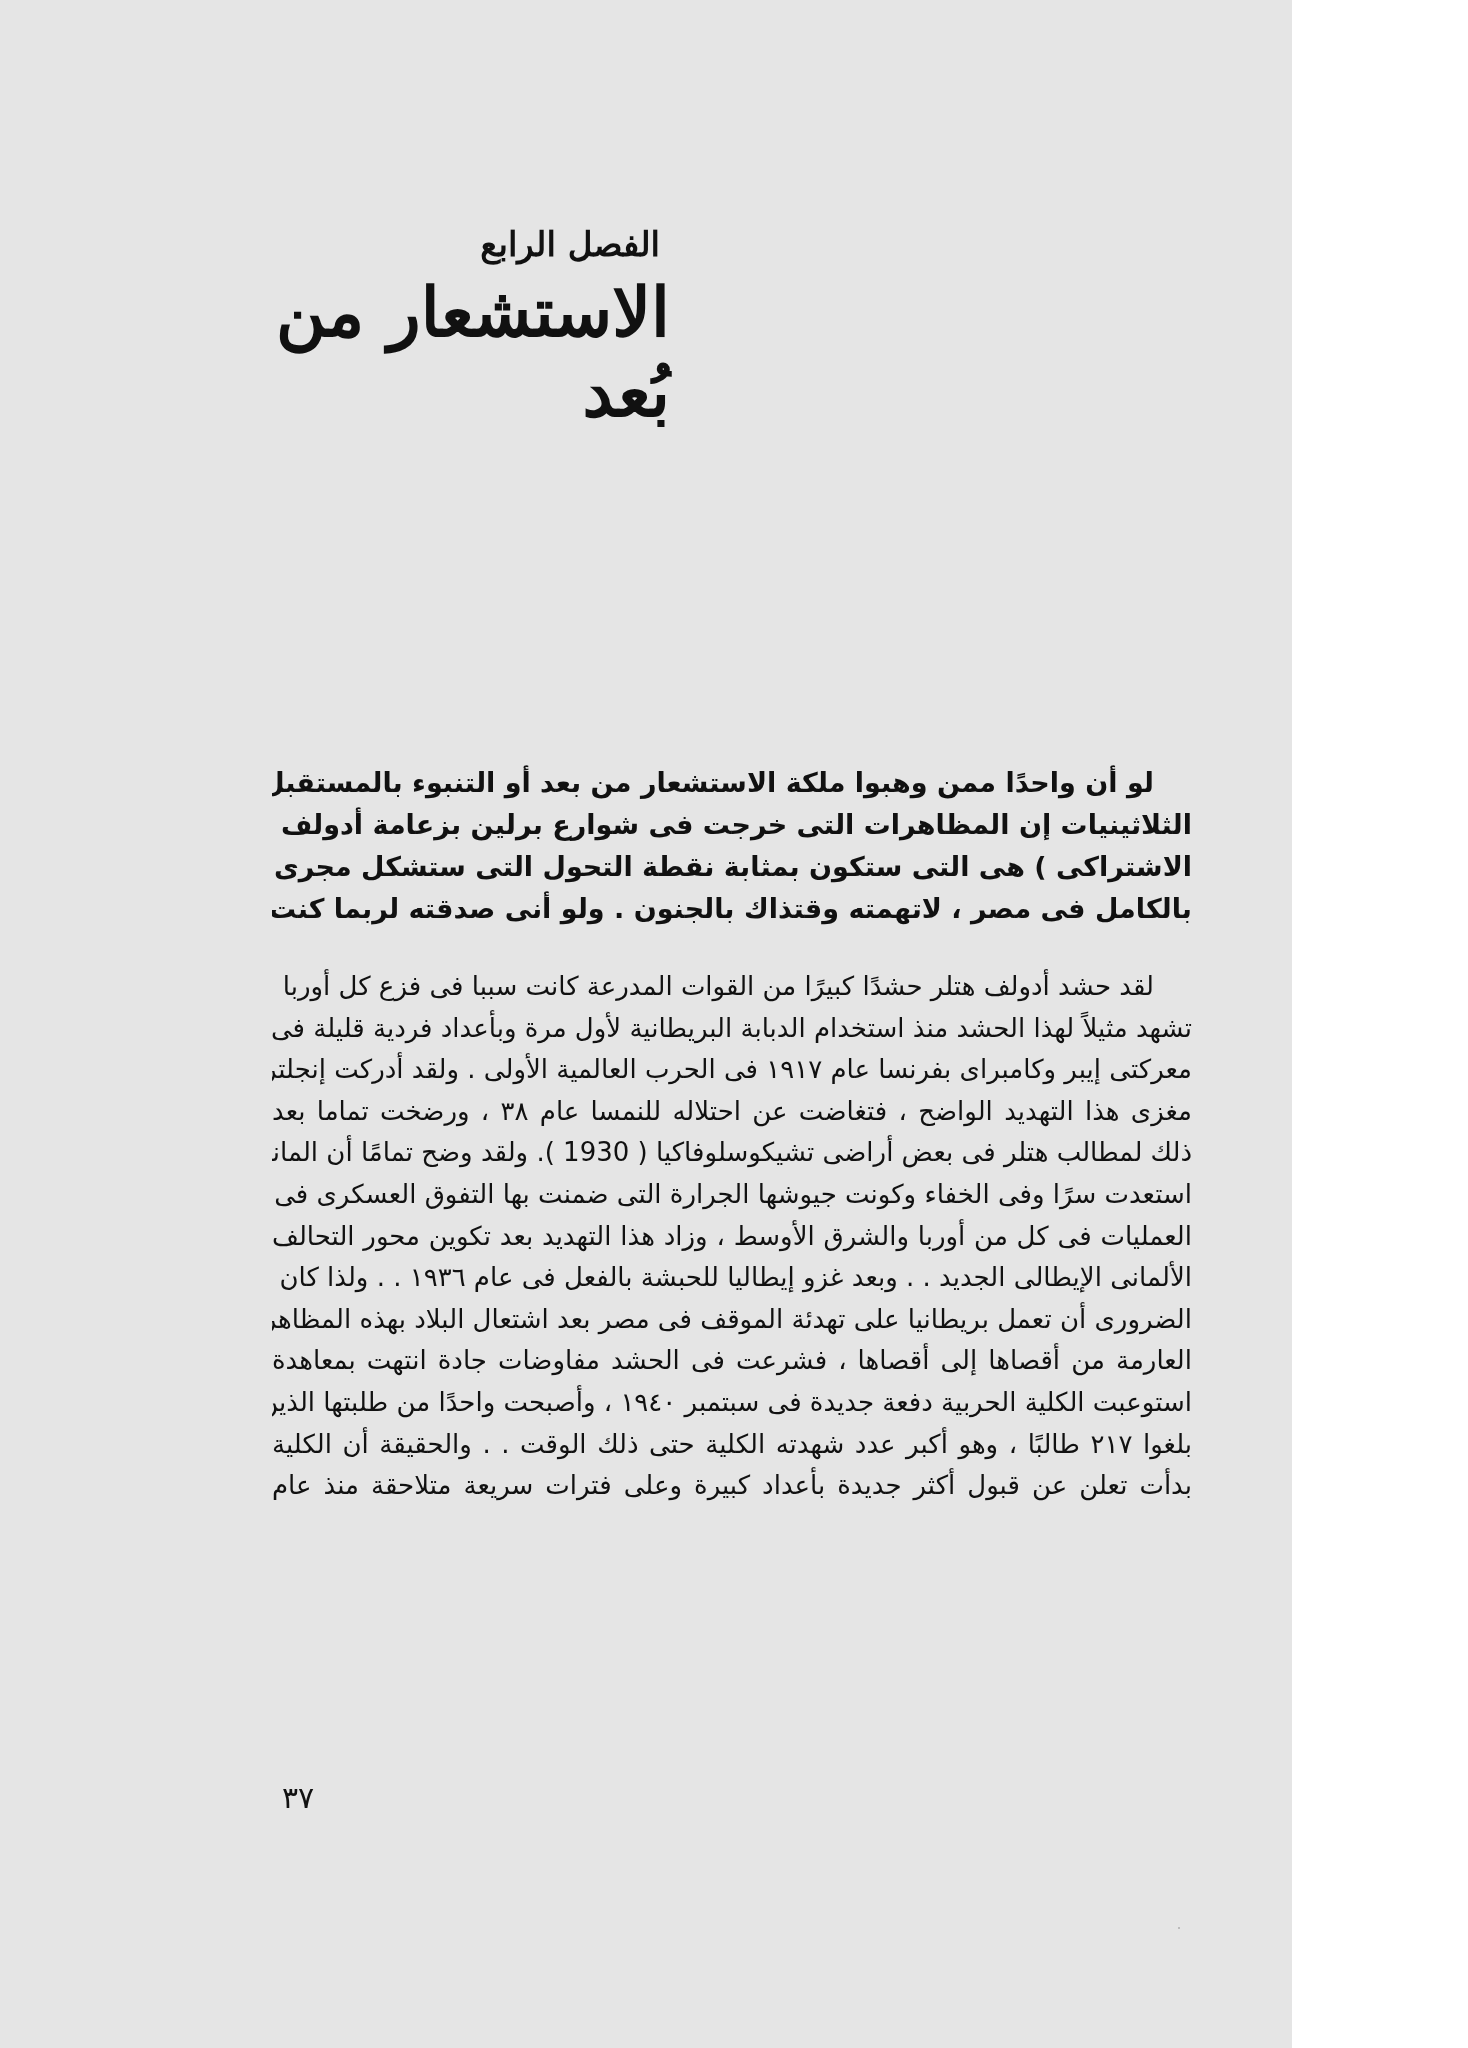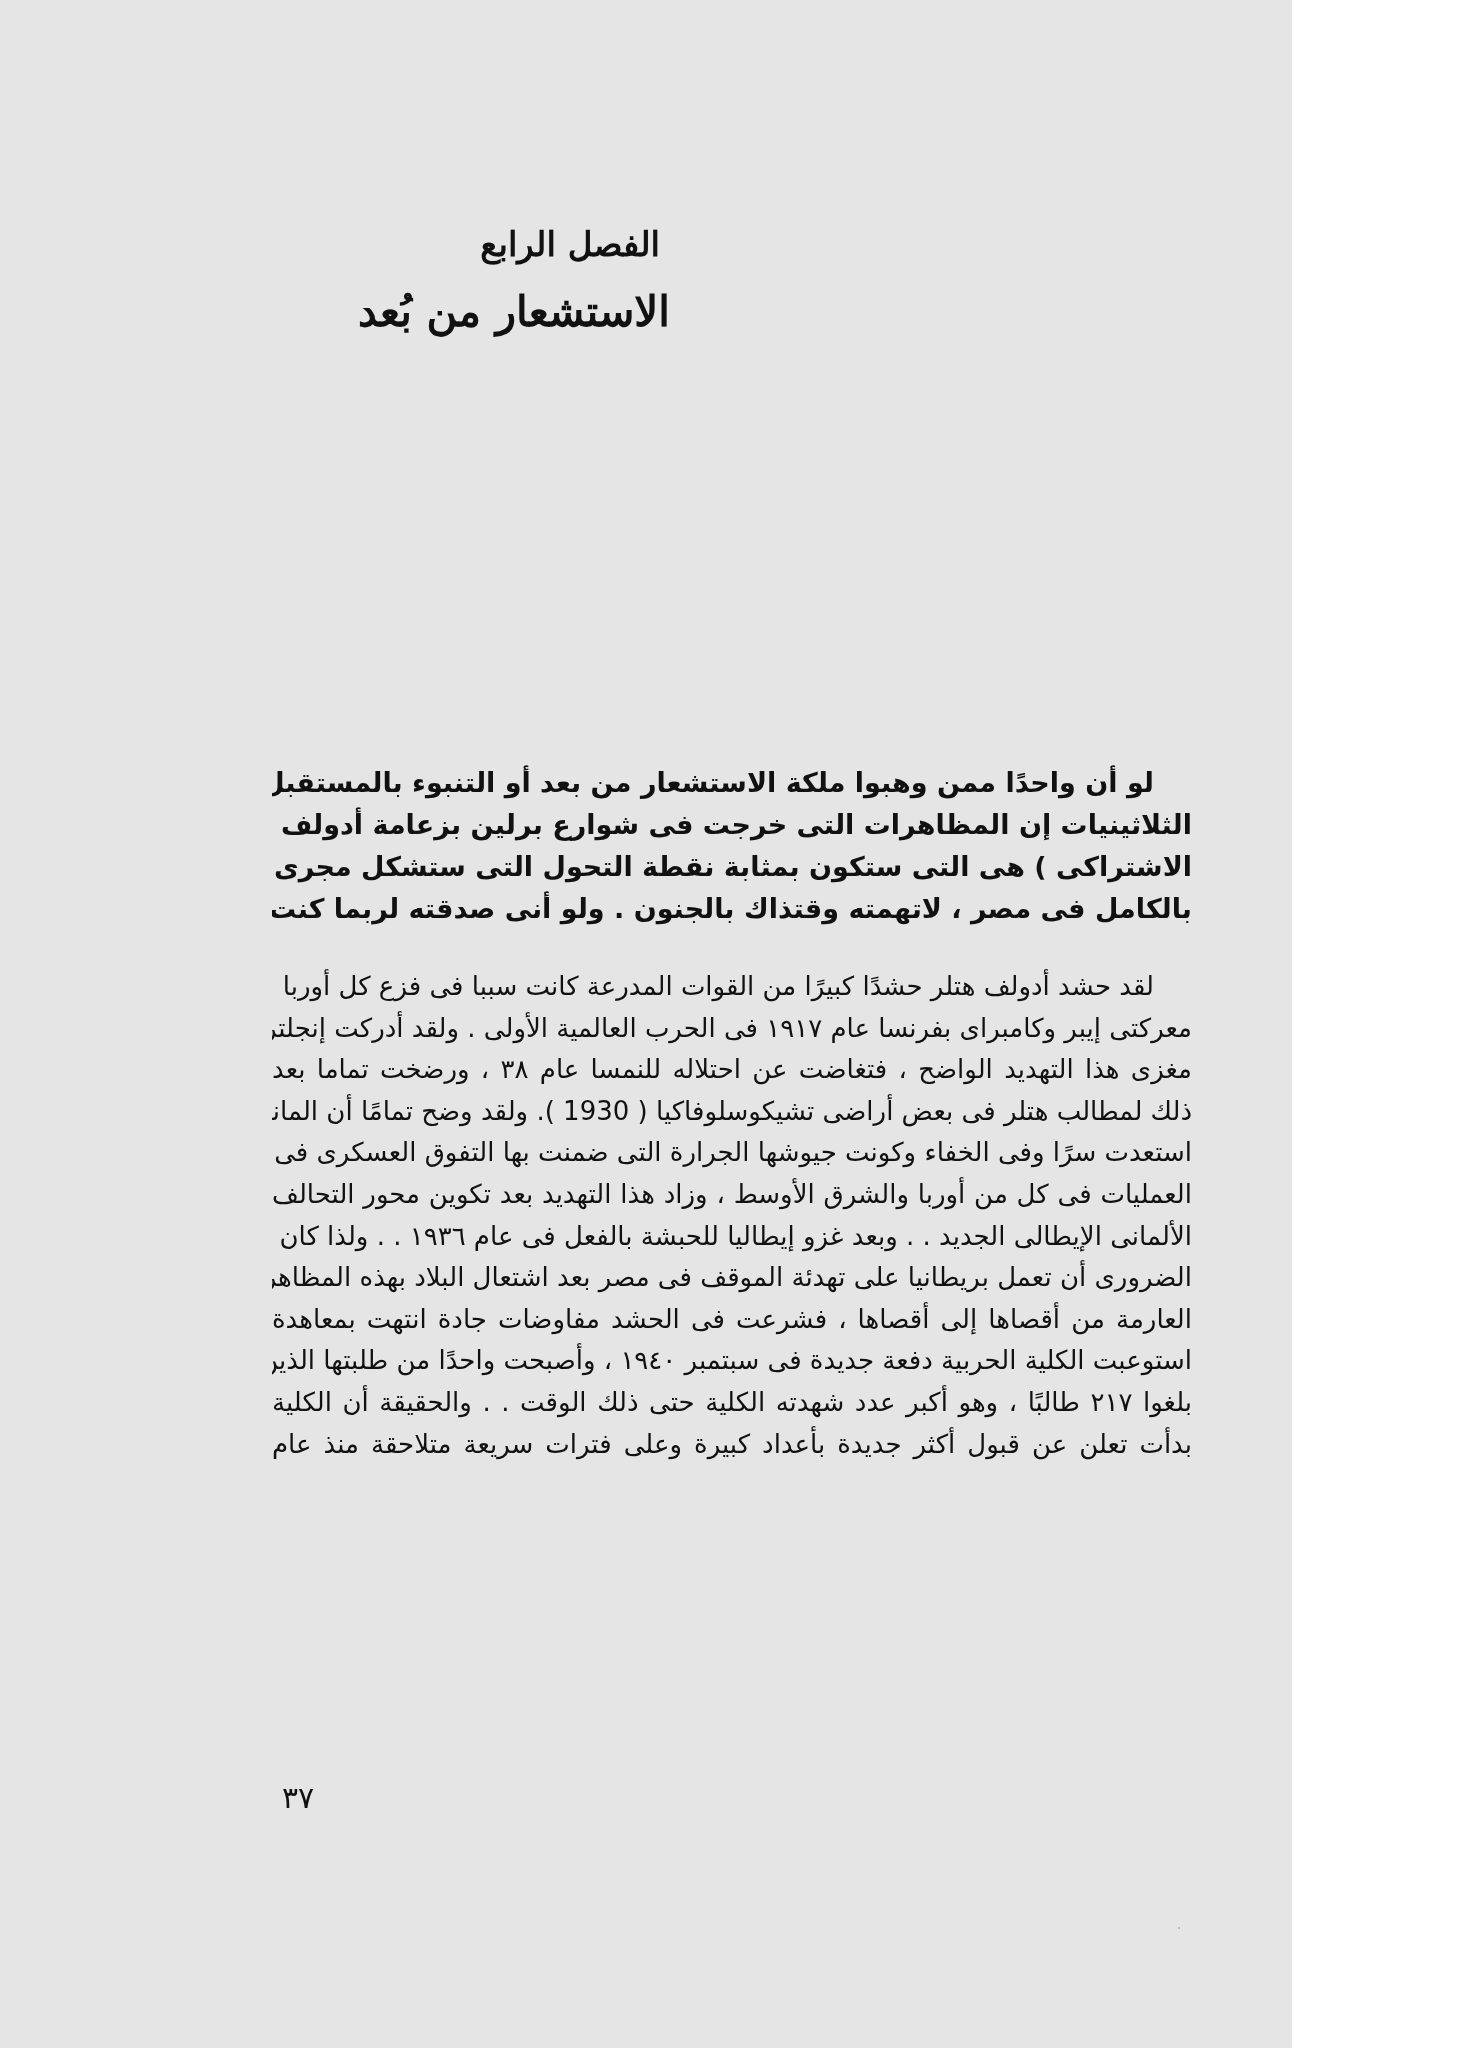--- a/index.html
+++ b/index.html
@@ -32,21 +32,21 @@
     .chapter-label {
       font-family: "DejaVu Serif", serif;
       font-size: 34px;
       font-weight: bold;
       line-height: 48px;
       margin: 0;
       padding-right: 10px;
     }
     .chapter-title {
       font-family: "DejaVu Serif", serif;
-      font-size: 42px;
+      font-size: 68px;
       font-weight: bold;
       line-height: 80px;
       margin: 4px 0 0 0;
       letter-spacing: 1px;
       text-align: right;
     }
     .body-text {
       position: absolute;
       left: 272px;
       top: 762px;
@@ -113,20 +113,21 @@
   <div class="body-text">
     <p class="paragraph p1">
       <span class="line first">لو أن واحدًا ممن وهبوا ملكة الاستشعار من بعد أو التنبوء بالمستقبل ، قال لى فى</span>
       <span class="line">الثلاثينيات إن المظاهرات التى خرجت فى شوارع برلين بزعامة أدولف هتلر ( للحزب</span>
       <span class="line">الاشتراكى ) هى التى ستكون بمثابة نقطة التحول التى ستشكل مجرى حياتى ومستقبلى</span>
       <span class="line last">بالكامل فى مصر ، لاتهمته وقتذاك بالجنون . ولو أنى صدقته لربما كنت أكثر منه جنونًا .</span>
     </p>
 
     <p class="paragraph p2">
       <span class="line first">لقد حشد أدولف هتلر حشدًا كبيرًا من القوات المدرعة كانت سببا فى فزع كل أوربا التى لم</span>
+      <span class="line">تشهد مثيلاً لهذا الحشد منذ استخدام الدبابة البريطانية لأول مرة وبأعداد فردية قليلة فى</span>
       <span class="line">معركتى إيبر وكامبراى بفرنسا عام ١٩١٧ فى الحرب العالمية الأولى . ولقد أدركت إنجلترا</span>
       <span class="line">مغزى هذا التهديد الواضح ، فتغاضت عن احتلاله للنمسا عام ٣٨ ، ورضخت تماما بعد</span>
       <span class="line">ذلك لمطالب هتلر فى بعض أراضى تشيكوسلوفاكيا ( 1930 ). ولقد وضح تمامًا أن المانيا</span>
       <span class="line">استعدت سرًا وفى الخفاء وكونت جيوشها الجرارة التى ضمنت بها التفوق العسكرى فى مسارح</span>
       <span class="line">العمليات فى كل من أوربا والشرق الأوسط ، وزاد هذا التهديد بعد تكوين محور التحالف</span>
       <span class="line">الألمانى الإيطالى الجديد . . وبعد غزو إيطاليا للحبشة بالفعل فى عام ١٩٣٦ . . ولذا كان من</span>
       <span class="line">الضرورى أن تعمل بريطانيا على تهدئة الموقف فى مصر بعد اشتعال البلاد بهذه المظاهرات</span>
       <span class="line">العارمة من أقصاها إلى أقصاها ، فشرعت فى الحشد مفاوضات جادة انتهت بمعاهدة</span>
       <span class="line">استوعبت الكلية الحربية دفعة جديدة فى سبتمبر ١٩٤٠ ، وأصبحت واحدًا من طلبتها الذين</span>
       <span class="line">بلغوا ٢١٧ طالبًا ، وهو أكبر عدد شهدته الكلية حتى ذلك الوقت . . والحقيقة أن الكلية</span>

